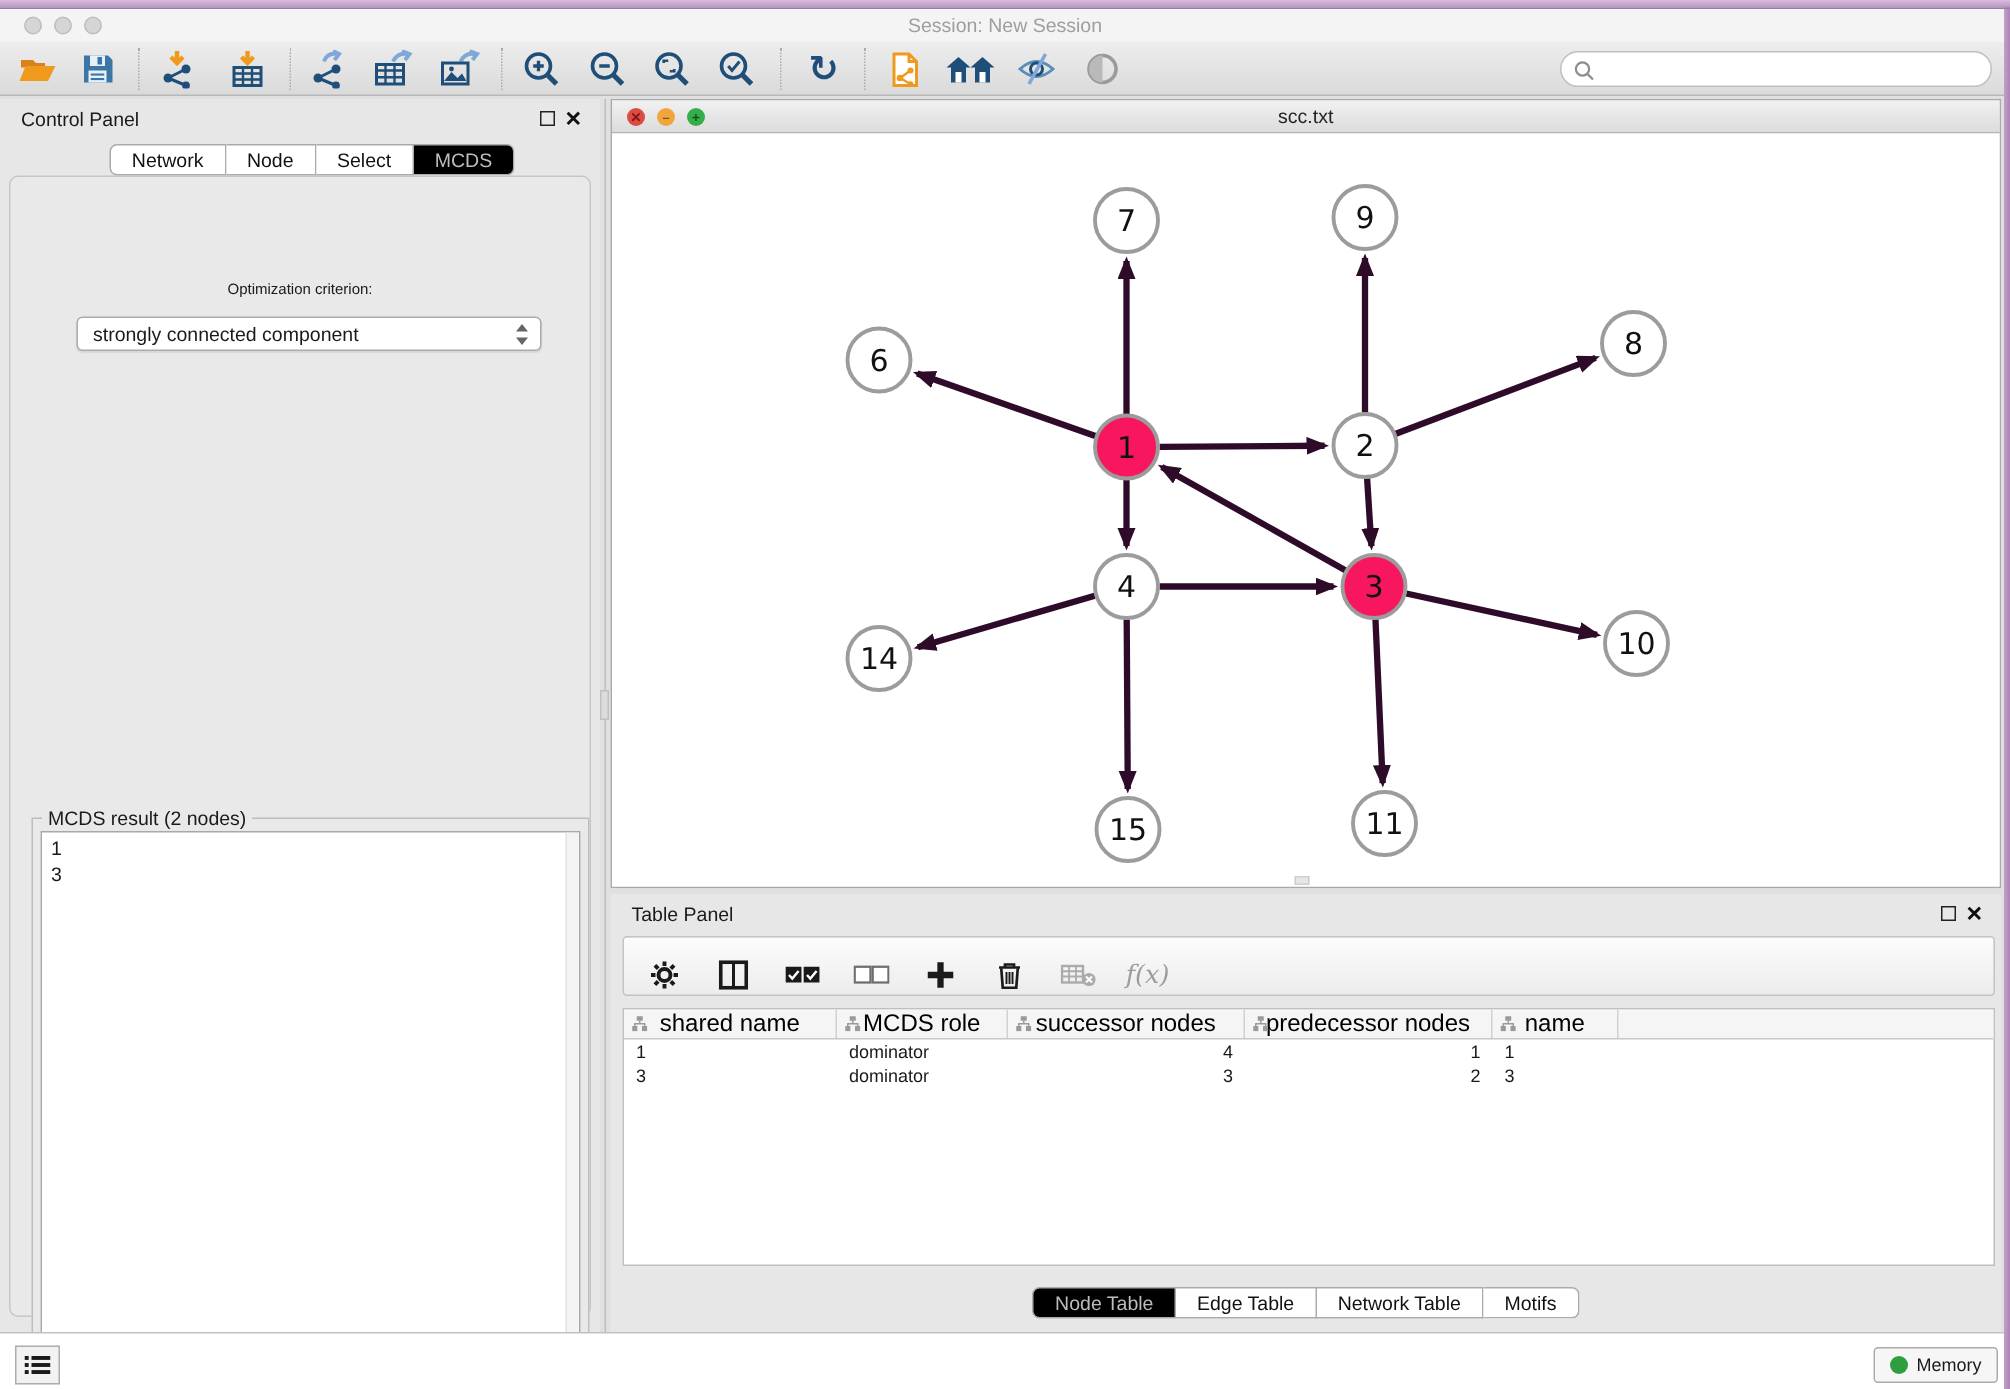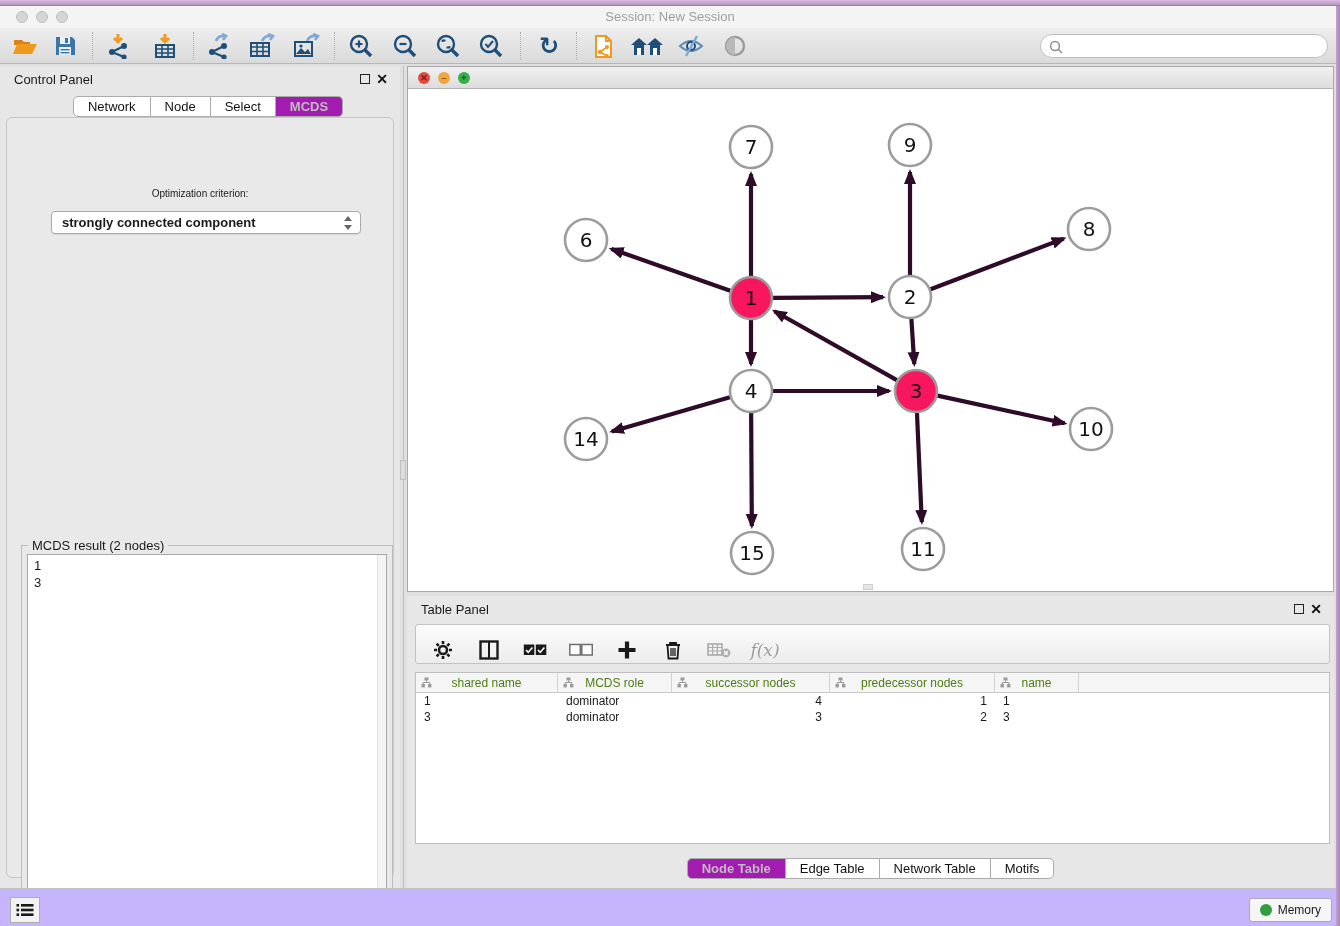--- a/index.html
+++ b/index.html
@@ -41,25 +41,25 @@
   .float-ic{position:absolute;top:4px;width:10px;height:10px;border:1.5px solid #222;}
   .close-ic{position:absolute;top:0;font-size:14px;font-weight:bold;color:#111;line-height:18px;}
   .cp-box{position:absolute;left:6px;top:51px;width:388px;height:761px;background:#E9E9E9;
           border:1px solid #C6C6C6;border-radius:6px;}
   .tabs-row{position:absolute;left:0;width:100%;display:flex;justify-content:center;}
   .cp-tabs{top:30px;padding-left:16px;}
   .tab{height:21px;line-height:19px;padding:0 14px;font-size:13px;background:#fff;
        border:1px solid #ABABAB;border-left:none;color:#111;cursor:default;}
   .tab:first-child{border-left:1px solid #ABABAB;border-radius:5px 0 0 5px;}
   .tab:last-child{border-radius:0 5px 5px 0;}
-  .tab.sel{background:#a21caf;color:#BDBDBD;font-weight:bold;}
+  .tab.sel{background:#000000;color:#BDBDBD;}
   .opt-label{position:absolute;left:0;width:100%;top:136px;text-align:center;font-size:10px;}
   .dropdown{position:absolute;left:44px;top:158px;width:310px;height:23px;background:#fff;
             border:1px solid #ABABAB;border-radius:4px;font-size:13px;line-height:21px;
-            padding-left:10px;box-shadow:0 1px 1px rgba(0,0,0,.08);cursor:default;font-weight:bold;}
+            padding-left:10px;box-shadow:0 1px 1px rgba(0,0,0,.08);cursor:default;}
   .stepper{position:absolute;right:7px;top:3px;width:10px;height:16px;}
   .stepper:before{content:"";position:absolute;left:1px;top:1px;border-left:4px solid transparent;
      border-right:4px solid transparent;border-bottom:5px solid #666;}
   .stepper:after{content:"";position:absolute;left:1px;bottom:1px;border-left:4px solid transparent;
      border-right:4px solid transparent;border-top:5px solid #666;}
   .btn-row{position:absolute;left:0;top:191px;width:100%;display:flex;justify-content:center;gap:14px;}
   .push-btn{height:23px;padding:0 15px;background:#fff;border:1px solid #ABABAB;border-radius:4px;
             font-size:13px;font-family:"Liberation Sans",sans-serif;cursor:default;}
   .result-fs{position:absolute;left:14px;top:427px;width:372px;height:379px;border:1px solid #BDBDBD;
              background:#E9E9E9;}
@@ -86,29 +86,29 @@
 
   
   .table-panel{position:absolute;left:407px;top:596px;width:927px;height:292px;background:#E7E7E7;}
   .tp-toolbar{position:absolute;left:8px;top:28px;width:915px;height:40px;
               background:linear-gradient(#FCFCFC,#ECECEC);border:1px solid #C3C3C3;border-radius:3px;
               display:flex;align-items:center;gap:20px;padding-left:14px;}
   .tp-ic{display:flex;align-items:center;justify-content:center;width:26px;height:26px;cursor:default;margin-top:12px;}
   .fx{font-family:"DejaVu Serif",serif;font-style:italic;font-size:17px;color:#9C9C9C;}
   .tbl-box{position:absolute;left:8px;top:76px;width:915px;height:172px;background:#fff;border:1px solid #BFBFBF;overflow:hidden;}
   .tbl-header{display:flex;height:20px;background:#F5F5F5;border-bottom:1px solid #C9C9C9;}
-  .th{display:flex;align-items:center;justify-content:center;gap:5px;font-size:12px;color:#4d7c0f;
+  .th{display:flex;align-items:center;justify-content:center;gap:5px;font-size:16px;color:#000000;
       border-right:1px solid #D2D2D2;height:100%;position:relative;cursor:default;}
   .th svg{position:absolute;left:5px;top:4px;}
   .tbl-row{display:flex;height:16px;font-size:12px;}
   .td{padding:0 8px;line-height:16px;white-space:nowrap;overflow:hidden;}
   .tp-tabs{top:262px;}
 
   
-  .status-bar{position:absolute;left:0;top:888px;width:100%;height:38px;background:#c4b5fd;border-top:1px solid #C2C2C2;}
+  .status-bar{position:absolute;left:0;top:888px;width:100%;height:38px;background:#ffffff;border-top:1px solid #C2C2C2;}
   .list-btn{position:absolute;left:10px;top:8px;width:30px;height:26px;background:#F2F2F2;border:1px solid #ADADAD;
             display:flex;align-items:center;justify-content:center;cursor:default;}
   .memory-btn{position:absolute;right:8px;top:9px;height:24px;background:#F6F6F6;border:1px solid #ABABAB;
               border-radius:3px;display:flex;align-items:center;gap:6px;padding:0 10px;font-size:12px;cursor:default;}
   .mem-dot{width:12px;height:12px;border-radius:50%;background:#2E9E3E;}
 </style>
 </head>
 <body>
 
 <div class="screen">
@@ -285,20 +285,21 @@
   </div>
 
   <div class="v-split-line"></div>
   <div class="v-split-handle"></div>
 
   <div class="net-window">
     <div class="net-titlebar">
       <div class="lite" style="left:10px;background:#DD4B42;color:#7E1710">✕</div>
       <div class="lite" style="left:30px;background:#F0A63C;color:#8A5A10">–</div>
       <div class="lite" style="left:50px;background:#35AE49;color:#11511D">+</div>
+      <div class="net-title">scc.txt</div>
     </div>
     <svg class="net-canvas" id="graph-svg" width="925" height="502" viewBox="0 0 925 502">
         <defs>
           <marker id="arrow" markerUnits="userSpaceOnUse" markerWidth="16" markerHeight="14" refX="12" refY="6" orient="auto">
             <path d="M0,0 L15,6 L0,12 Z" fill="#2E0B28"></path>
           </marker>
         </defs>
         <line x1="343" y1="187" x2="343" y2="85" stroke="#2E0B28" stroke-width="4.2" marker-end="url(#arrow)"></line>
         <line x1="322.2449403778676" y1="201.7042820722201" x2="203.4721186271625" y2="159.95383563863894" stroke="#2E0B28" stroke-width="4.2" marker-end="url(#arrow)"></line>
         <line x1="364.9995649035371" y1="208.86163795658152" x2="475.00053398202266" y2="208.1698079623772" stroke="#2E0B28" stroke-width="4.2" marker-end="url(#arrow)"></line>

